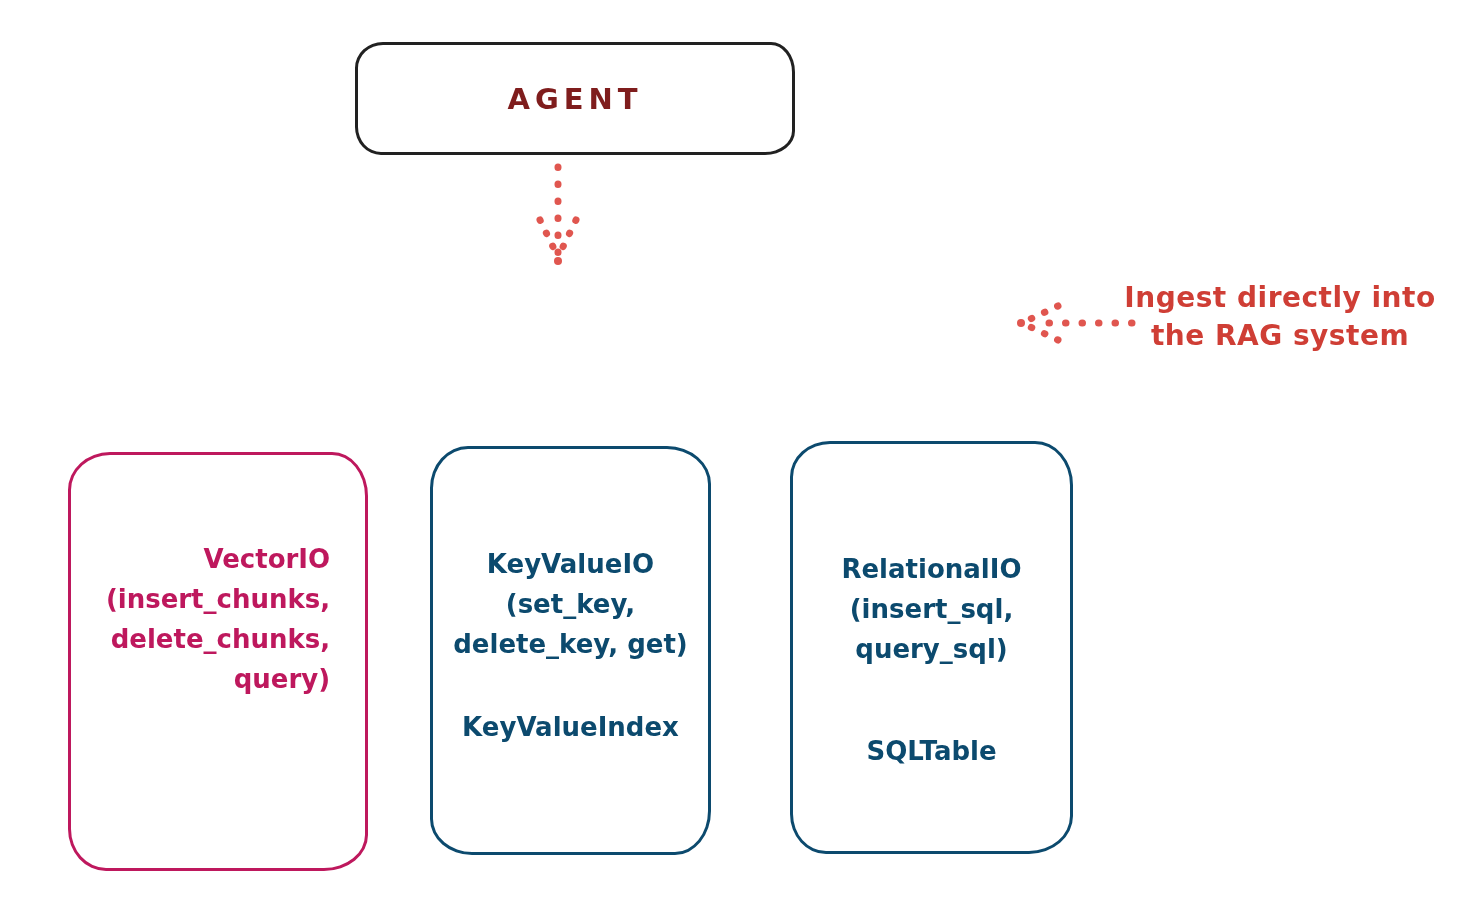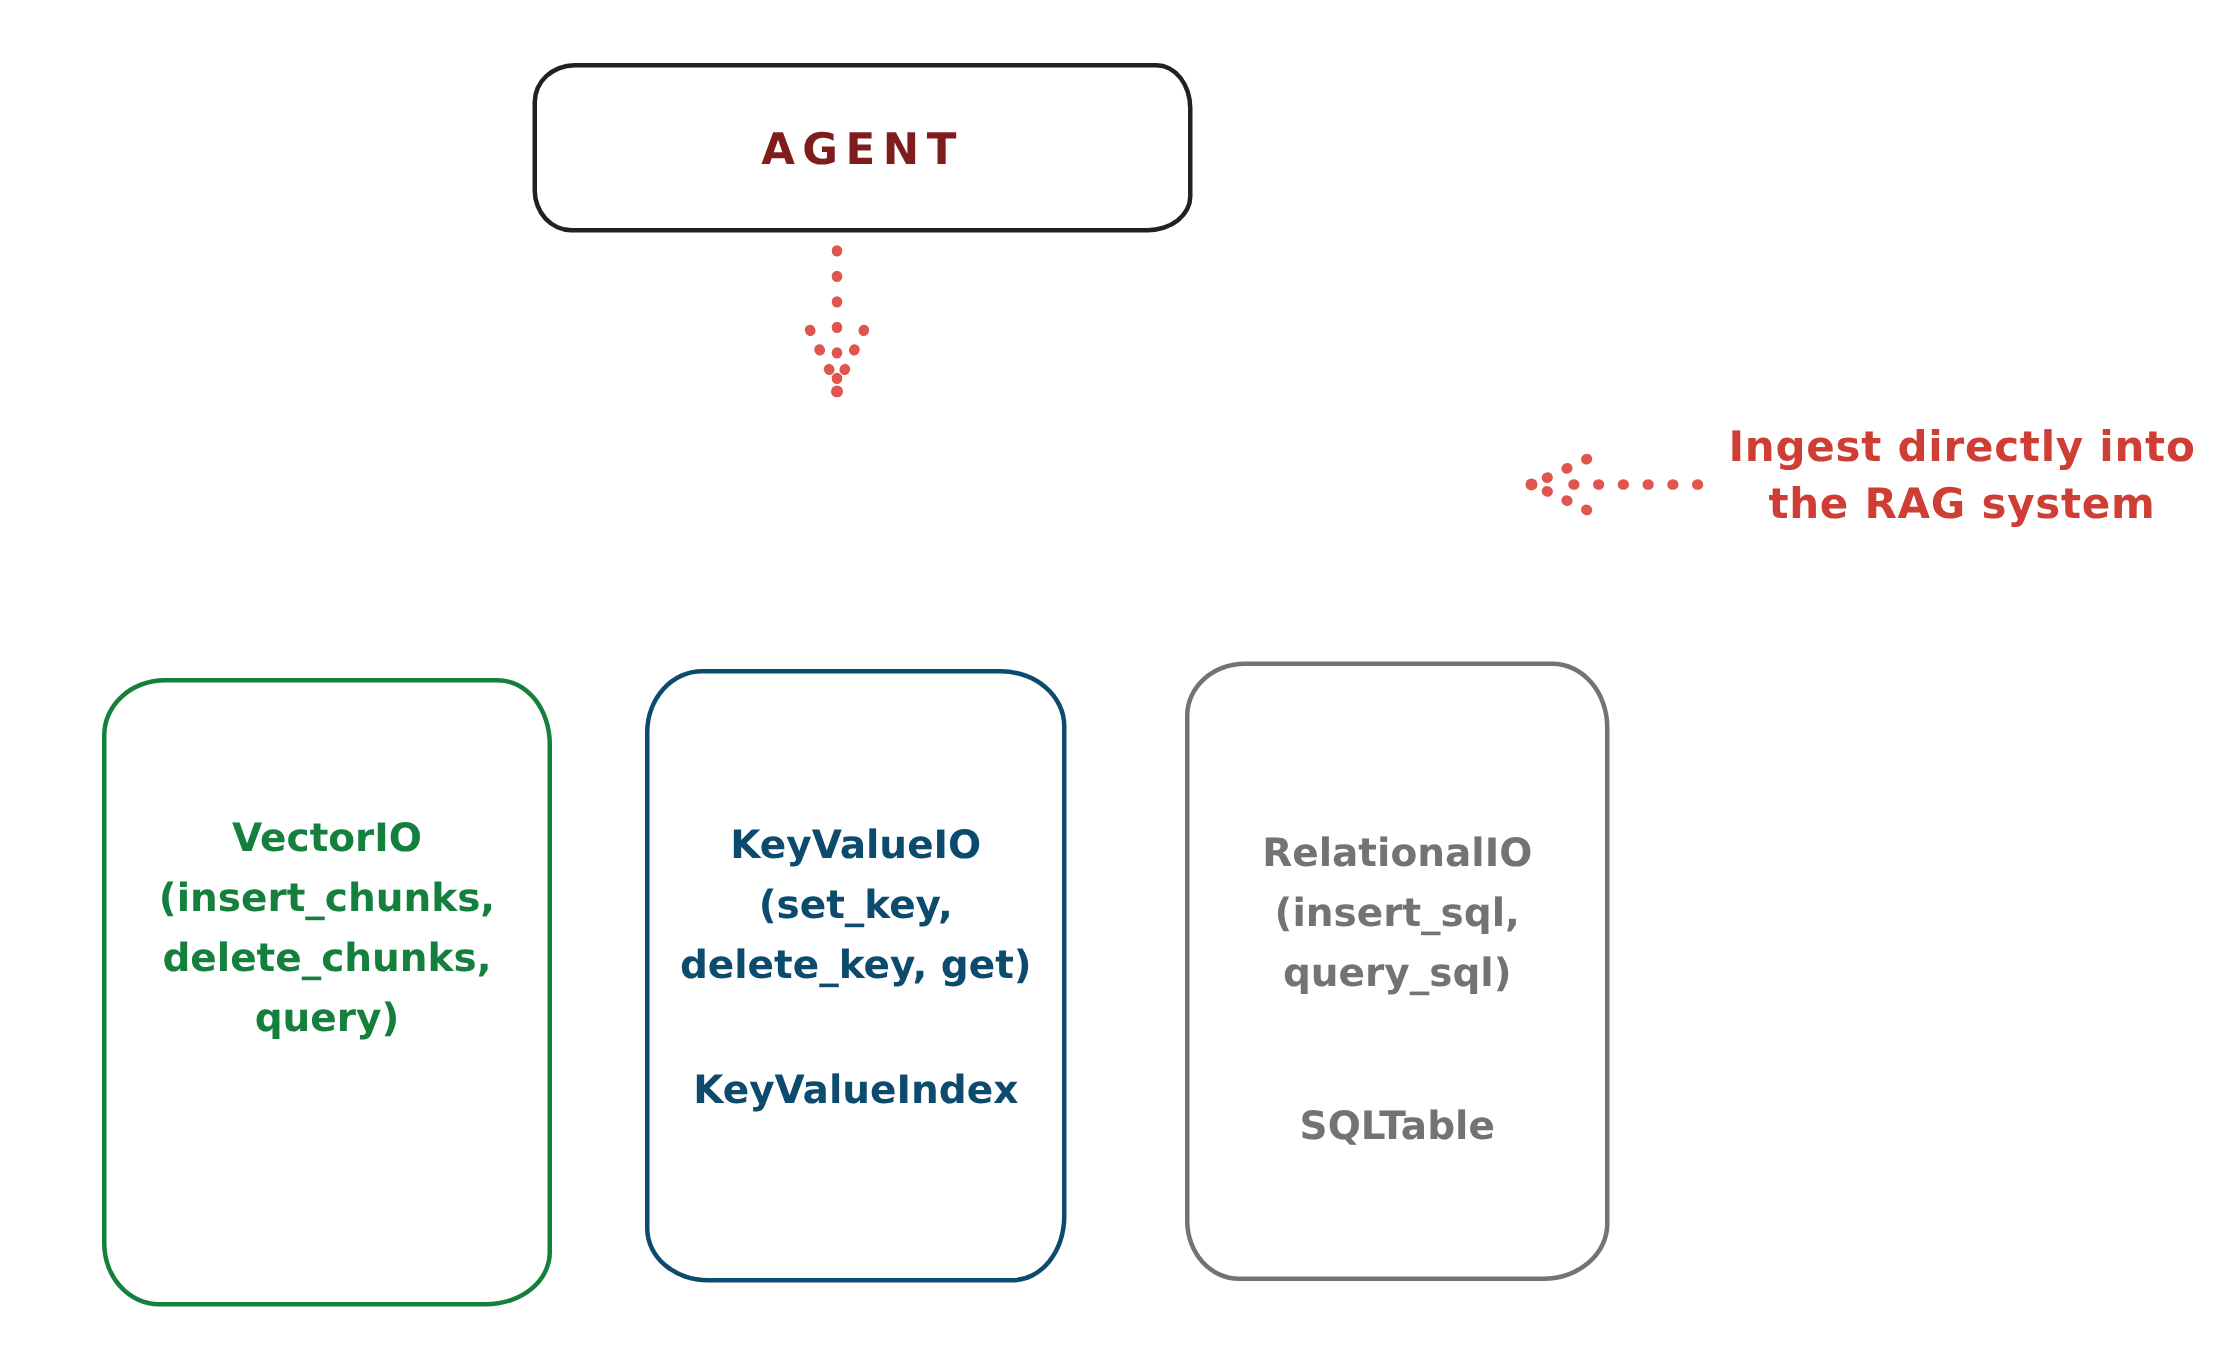--- a/index.html
+++ b/index.html
@@ -35,21 +35,21 @@
   }
 
   
   .arrow-svg { position: absolute; }
   .arrow-v { left: 528px; top: 160px; }
   .arrow-h { left: 1012px; top: 296px; }
 
   
   .annotation {
     position: absolute;
-    left: 1138px; top: 279px; width: 340px;
+    left: 1110px; top: 279px; width: 340px;
     font-size: 28px;
     font-weight: bold;
     line-height: 38px;
     text-align: center;
     white-space: pre-line;
     letter-spacing: 0.5px;
   }
 
   
   .io-box {
@@ -111,34 +111,34 @@
   <svg class="arrow-svg arrow-h" width="128" height="54" viewBox="0 0 128 54" style="color: rgb(224, 86, 79);">
     <line x1="120" y1="27" x2="22" y2="27" stroke="currentColor" stroke-width="7" stroke-linecap="round" stroke-dasharray="0.5 16"></line>
     <line x1="46" y1="10" x2="12" y2="26" stroke="currentColor" stroke-width="7" stroke-linecap="round" stroke-dasharray="0.5 14"></line>
     <line x1="46" y1="44" x2="12" y2="28" stroke="currentColor" stroke-width="7" stroke-linecap="round" stroke-dasharray="0.5 14"></line>
     <circle cx="9" cy="27" r="4" fill="currentColor"></circle>
   </svg>
 
   <div class="annotation" style="color: rgb(207, 62, 53);">Ingest directly into
 the RAG system</div>
 
-  <div class="io-box io-box-vector" style="color: #15803d;">
+  <div class="io-box io-box-vector" style="color: #be185d; text-align: right;">
     <div class="io-text">VectorIO
 (insert_chunks,
 delete_chunks,
 query)</div>
   </div>
 
   <div class="io-box io-box-keyvalue" style="color: #0c4a6e;">
     <div class="io-text">KeyValueIO
 (set_key,
 delete_key, get)</div>
     <div class="index-text">KeyValueIndex</div>
   </div>
 
-  <div class="io-box io-box-relational" style="color: #737373;">
+  <div class="io-box io-box-relational" style="color: #0c4a6e;">
     <div class="io-text">RelationalIO
 (insert_sql,
 query_sql)</div>
     <div class="index-text">SQLTable</div>
   </div>
 
 </div>
 
 </body></html>

